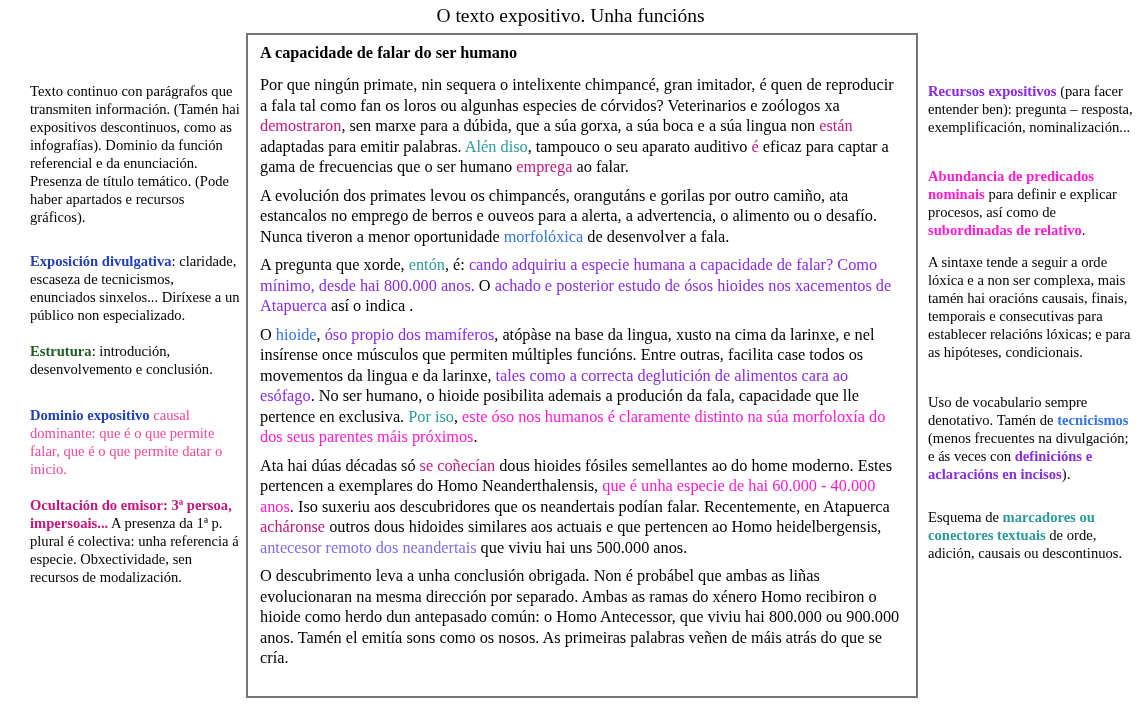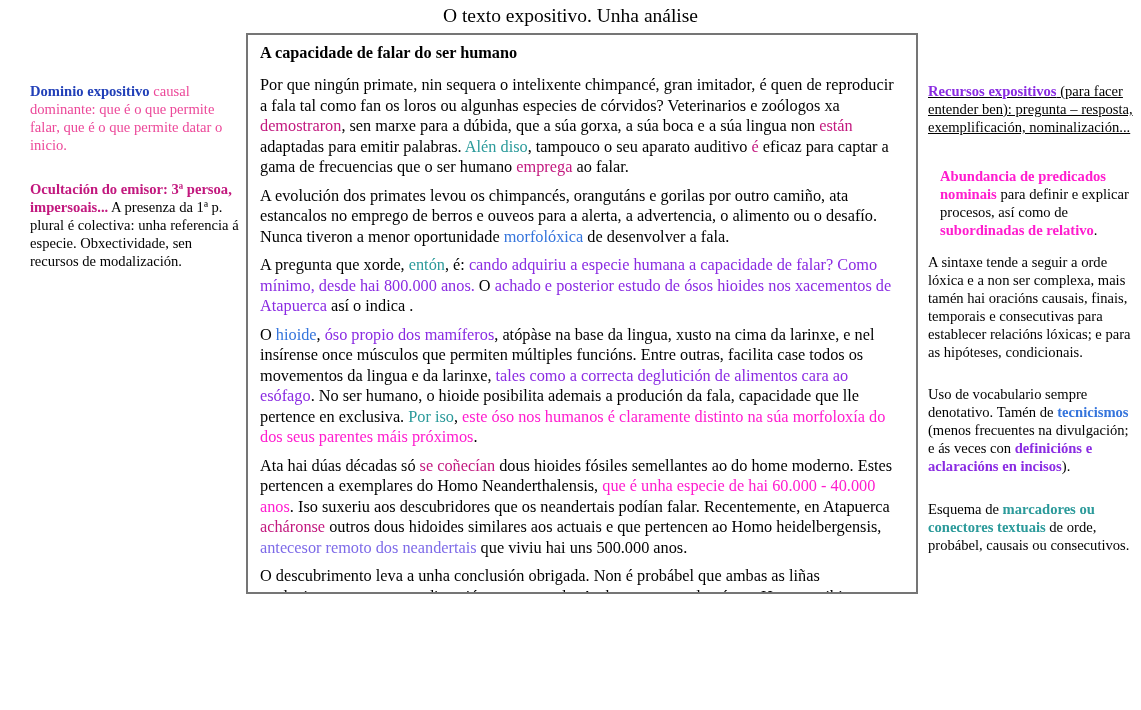--- a/index.html
+++ b/index.html
@@ -10,21 +10,21 @@
     color: #000000;
     position: relative;
     overflow: hidden;
   }
   .page-title {
     position: absolute; top: 5px; left: 0; width: 100%;
     text-align: center; font-size: 19.5px; color: #000;
   }
   .main-box {
     position: absolute; left: 246px; top: 33px;
-    width: 672px; height: 561px;
+    width: 672px; height: 665px;
     border: 2px solid #757575;
     box-sizing: border-box;
     padding: 8px 12px;
     background: #ffffff;
     overflow: hidden;
   }
   .main-box h1 {
     font-size: 16.3px; font-weight: bold;
     margin: 0 0 12px 0; line-height: 20px;
   }
@@ -36,44 +36,47 @@
     position: absolute; top: 82px;
     font-size: 14.6px; line-height: 18px;
   }
   .col-left  { left: 30px;  width: 212px; }
   .col-right { left: 928px; width: 210px; }
   .col p.note { margin: 0; }
   .col-left  p.note:nth-of-type(1) { margin-bottom: 26px; }
   .col-left  p.note:nth-of-type(2) { margin-bottom: 18px; }
   .col-left  p.note:nth-of-type(3) { margin-bottom: 28px; }
   .col-left  p.note:nth-of-type(4) { margin-bottom: 18px; }
-  .col-right p.note:nth-of-type(1) { margin-bottom: 31px; text-decoration: underline; }
-  .col-right p.note:nth-of-type(2) { margin-bottom: 14px; margin-left: 12px; }
-  .col-right p.note:nth-of-type(3) { margin-bottom: 24px; }
+  .col-right p.note:nth-of-type(1) { margin-bottom: 31px; }
+  .col-right p.note:nth-of-type(2) { margin-bottom: 14px; }
+  .col-right p.note:nth-of-type(3) { margin-bottom: 32px; }
   .col-right p.note:nth-of-type(4) { margin-bottom: 25px; }
 </style>
 </head>
 <body>
 
-<div class="page-title">O texto expositivo. Unha análise</div>
+<div class="page-title">O texto expositivo. Unha funcións</div>
 
 <div class="col col-left">
+  <p class="note"><span style="color: rgb(0, 0, 0);">Texto continuo con parágrafos que transmiten información. (Tamén hai expositivos descontinuos, como as infografías). Dominio da función referencial e da enunciación. Presenza de título temático. (Pode haber apartados e recursos gráficos).</span></p>
+  <p class="note"><span style="color: rgb(34, 64, 184); font-weight: bold;">Exposición divulgativa</span><span style="color: rgb(0, 0, 0);">: claridade, escaseza de tecnicismos, enunciados sinxelos... Diríxese a un público non especializado.</span></p>
+  <p class="note"><span style="color: rgb(32, 92, 32); font-weight: bold;">Estrutura</span><span style="color: rgb(0, 0, 0);">: introdución, desenvolvemento e conclusión.</span></p>
   <p class="note"><span style="color: rgb(34, 64, 184); font-weight: bold;">Dominio expositivo</span><span style="color: #ec4899;"> causal dominante: que é o que permite falar, que é o que permite datar o inicio.</span></p>
   <p class="note"><span style="color: rgb(194, 24, 126); font-weight: bold;">Ocultación do emisor: 3ª persoa, impersoais...</span><span style="color: rgb(0, 0, 0);"> A presenza da 1ª p. plural é colectiva: unha referencia á especie. Obxectividade, sen recursos de modalización.</span></p>
 </div>
 
 <div class="main-box">
   <h1>A capacidade de falar do ser humano</h1>
   <p class="para"><span style="color: rgb(0, 0, 0);">Por que ningún primate, nin sequera o intelixente chimpancé, gran imitador, é quen de reproducir a fala tal como fan os loros ou algunhas especies de córvidos? Veterinarios e zoólogos xa </span><span style="color: rgb(194, 24, 126);">demostraron</span><span style="color: rgb(0, 0, 0);">, sen marxe para a dúbida, que a súa gorxa, a súa boca e a súa lingua non </span><span style="color: rgb(194, 24, 126);">están</span><span style="color: rgb(0, 0, 0);"> adaptadas para emitir palabras. </span><span style="color: rgb(43, 154, 154);">Alén diso</span><span style="color: rgb(0, 0, 0);">, tampouco o seu aparato auditivo </span><span style="color: rgb(194, 24, 126);">é</span><span style="color: rgb(0, 0, 0);"> eficaz para captar a gama de frecuencias que o ser humano </span><span style="color: rgb(194, 24, 126);">emprega</span><span style="color: rgb(0, 0, 0);"> ao falar.</span></p>
   <p class="para"><span style="color: rgb(0, 0, 0);">A evolución dos primates levou os chimpancés, orangutáns e gorilas por outro camiño, ata estancalos no emprego de berros e ouveos para a alerta, a advertencia, o alimento ou o desafío. Nunca tiveron a menor oportunidade </span><span style="color: rgb(52, 116, 220);">morfolóxica</span><span style="color: rgb(0, 0, 0);"> de desenvolver a fala.</span></p>
   <p class="para"><span style="color: rgb(0, 0, 0);">A pregunta que xorde, </span><span style="color: rgb(43, 154, 154);">entón</span><span style="color: rgb(0, 0, 0);">, é: </span><span style="color: rgb(138, 43, 226);">cando adquiriu a especie humana a capacidade de falar? Como mínimo, desde hai 800.000 anos.</span><span style="color: rgb(0, 0, 0);"> O </span><span style="color: rgb(138, 43, 226);">achado e posterior estudo de ósos hioides nos xacementos de Atapuerca</span><span style="color: rgb(0, 0, 0);"> así o indica .</span></p>
   <p class="para"><span style="color: rgb(0, 0, 0);">O </span><span style="color: rgb(52, 116, 220);">hioide</span><span style="color: rgb(0, 0, 0);">, </span><span style="color: rgb(138, 43, 226);">óso propio dos mamíferos</span><span style="color: rgb(0, 0, 0);">, atópàse na base da lingua, xusto na cima da larinxe, e nel insírense once músculos que permiten múltiples funcións. Entre outras, facilita case todos os movementos da lingua e da larinxe, </span><span style="color: rgb(138, 43, 226);">tales como a correcta deglutición de alimentos cara ao esófago</span><span style="color: rgb(0, 0, 0);">. No ser humano, o hioide posibilita ademais a produción da fala, capacidade que lle pertence en exclusiva. </span><span style="color: rgb(43, 154, 154);">Por iso</span><span style="color: rgb(0, 0, 0);">, </span><span style="color: rgb(255, 28, 206);">este óso nos humanos é claramente distinto na súa morfoloxía do dos seus parentes máis próximos</span><span style="color: rgb(0, 0, 0);">.</span></p>
   <p class="para"><span style="color: rgb(0, 0, 0);">Ata hai dúas décadas só </span><span style="color: rgb(194, 24, 126);">se coñecían</span><span style="color: rgb(0, 0, 0);"> dous hioides fósiles semellantes ao do home moderno. Estes pertencen a exemplares do Homo Neanderthalensis, </span><span style="color: rgb(255, 28, 206);">que é unha especie de hai 60.000 - 40.000 anos</span><span style="color: rgb(0, 0, 0);">. Iso suxeriu aos descubridores que os neandertais podían falar. Recentemente, en Atapuerca </span><span style="color: rgb(194, 24, 126);">acháronse</span><span style="color: rgb(0, 0, 0);"> outros dous hidoides similares aos actuais e que pertencen ao Homo heidelbergensis, </span><span style="color: rgb(125, 106, 232);">antecesor remoto dos neandertais</span><span style="color: rgb(0, 0, 0);"> que viviu hai uns 500.000 anos.</span></p>
   <p class="para"><span style="color: rgb(0, 0, 0);">O descubrimento leva a unha conclusión obrigada. Non é probábel que ambas as liñas evolucionaran na mesma dirección por separado. Ambas as ramas do xénero Homo recibiron o hioide como herdo dun antepasado común: o Homo Antecessor, que viviu hai 800.000 ou 900.000 anos. Tamén el emitía sons como os nosos. As primeiras palabras veñen de máis atrás do que se cría.</span></p>
 </div>
 
 <div class="col col-right">
   <p class="note"><span style="color: rgb(138, 43, 226); font-weight: bold;">Recursos expositivos</span><span style="color: rgb(0, 0, 0);"> (para facer entender ben): pregunta – resposta, exemplificación, nominalización...</span></p>
   <p class="note"><span style="color: rgb(255, 28, 206); font-weight: bold;">Abundancia de predicados nominais</span><span style="color: rgb(0, 0, 0);"> para definir e explicar procesos, así como de </span><span style="color: rgb(255, 28, 206); font-weight: bold;">subordinadas de relativo</span><span style="color: rgb(0, 0, 0);">.</span></p>
   <p class="note"><span style="color: rgb(0, 0, 0);">A sintaxe tende a seguir a orde lóxica e a non ser complexa, mais tamén hai oracións causais, finais, temporais e consecutivas para establecer relacións lóxicas; e para as hipóteses, condicionais.</span></p>
   <p class="note"><span style="color: rgb(0, 0, 0);">Uso de vocabulario sempre denotativo. Tamén de </span><span style="color: rgb(52, 116, 220); font-weight: bold;">tecnicismos</span><span style="color: rgb(0, 0, 0);"> (menos frecuentes na divulgación; e ás veces con </span><span style="color: rgb(138, 43, 226); font-weight: bold;">definicións e aclaracións en incisos</span><span style="color: rgb(0, 0, 0);">).</span></p>
-  <p class="note"><span style="color: rgb(0, 0, 0);">Esquema de </span><span style="color: rgb(43, 154, 154); font-weight: bold;">marcadores ou conectores textuais</span><span style="color: rgb(0, 0, 0);"> de orde, probábel, causais ou consecutivos.</span></p>
+  <p class="note"><span style="color: rgb(0, 0, 0);">Esquema de </span><span style="color: rgb(43, 154, 154); font-weight: bold;">marcadores ou conectores textuais</span><span style="color: rgb(0, 0, 0);"> de orde, adición, causais ou descontinuos.</span></p>
 </div>
 
 </body></html>

